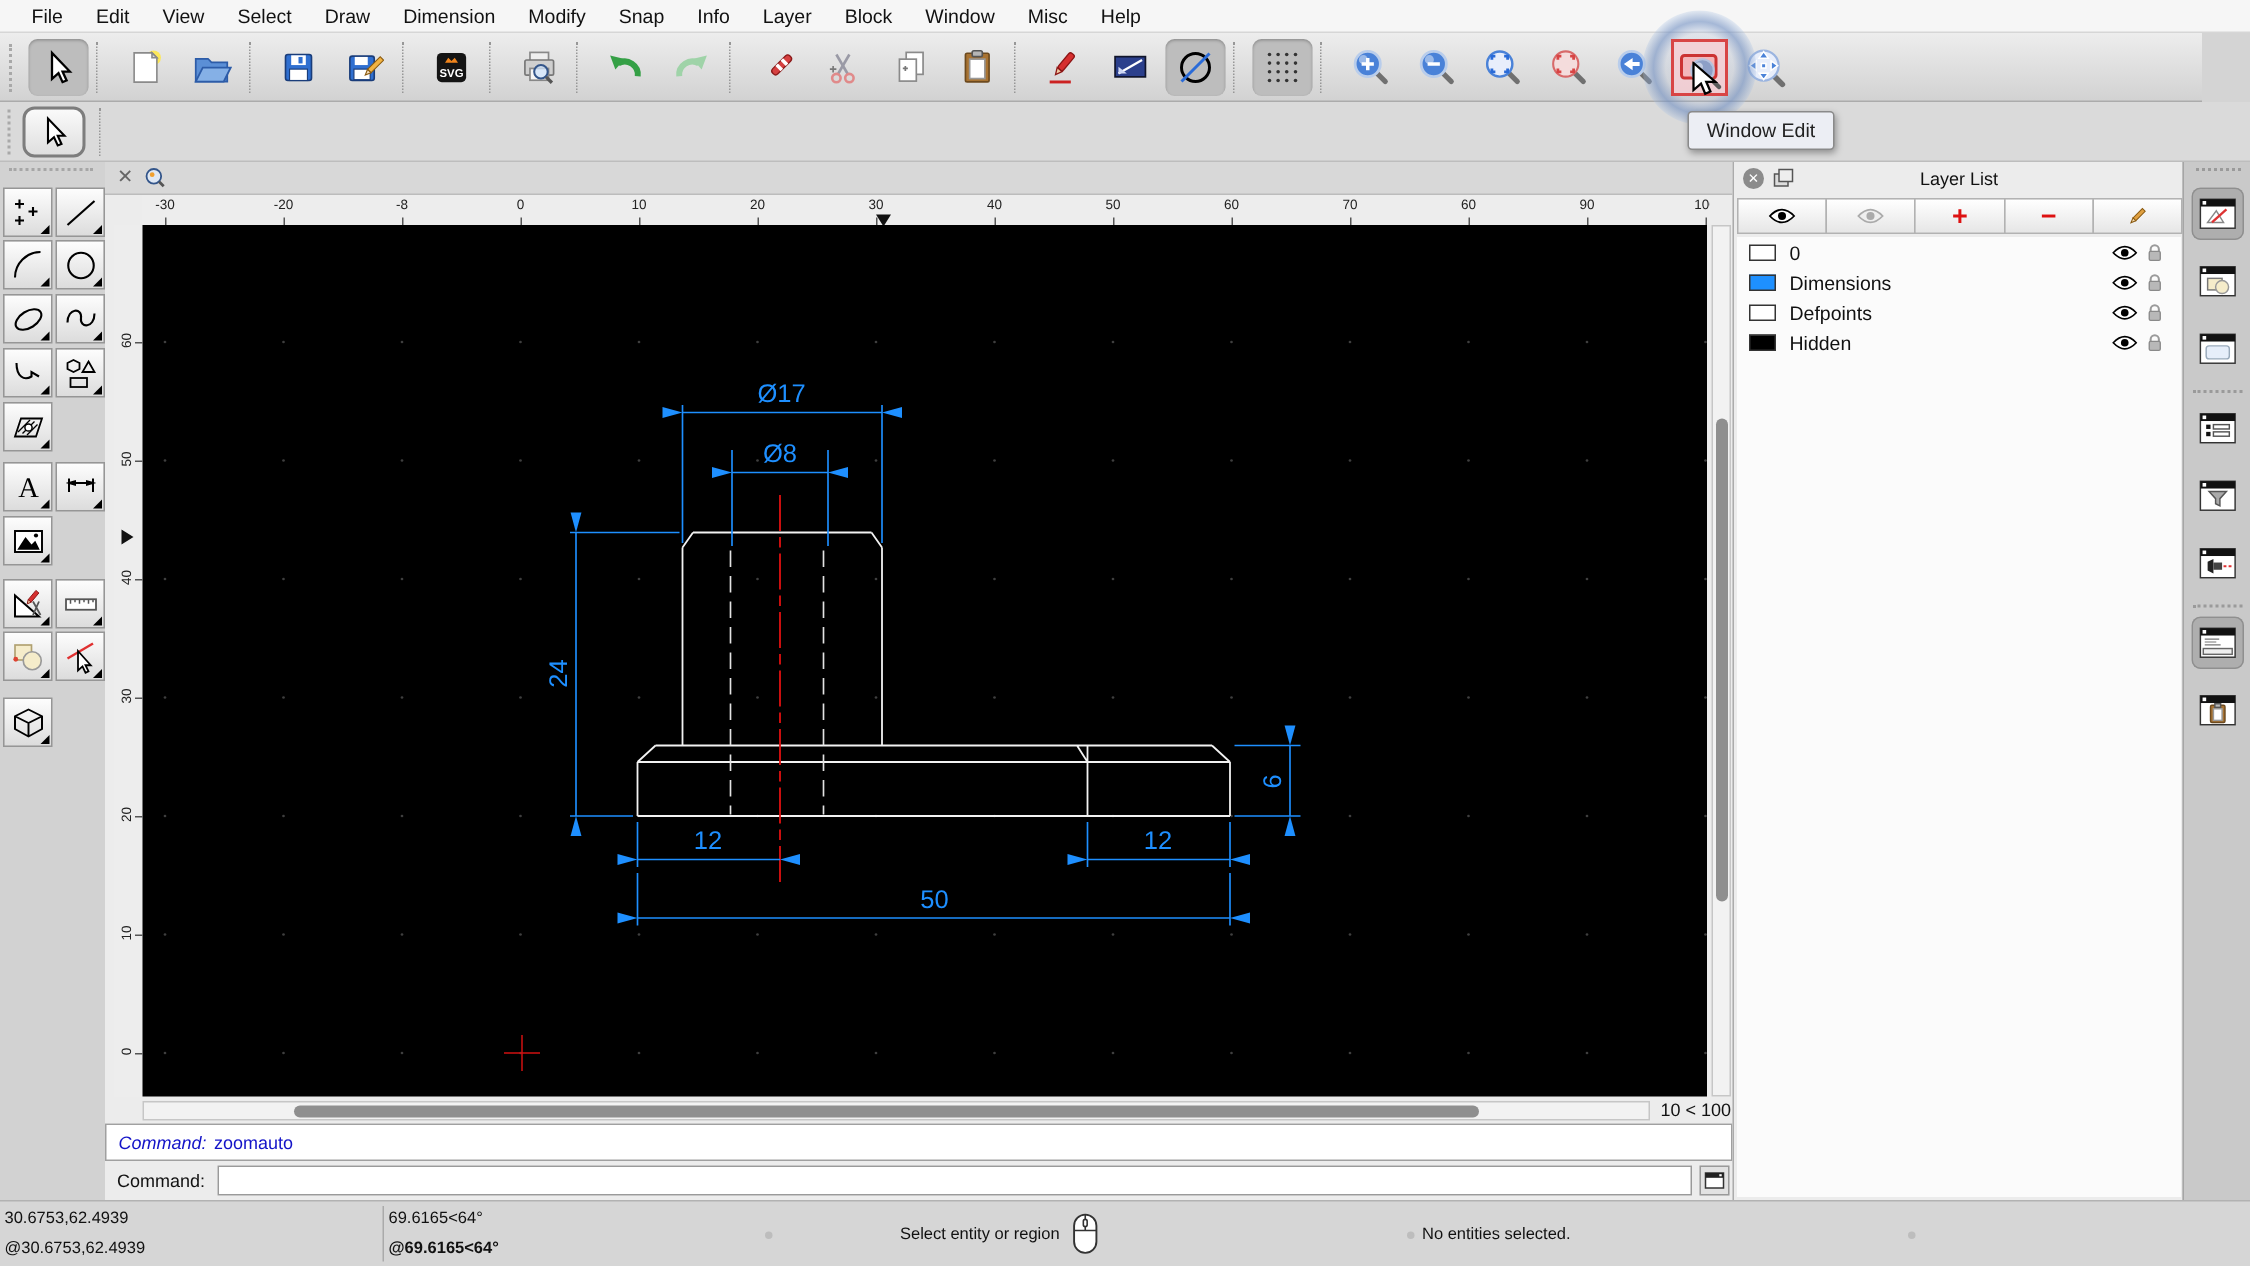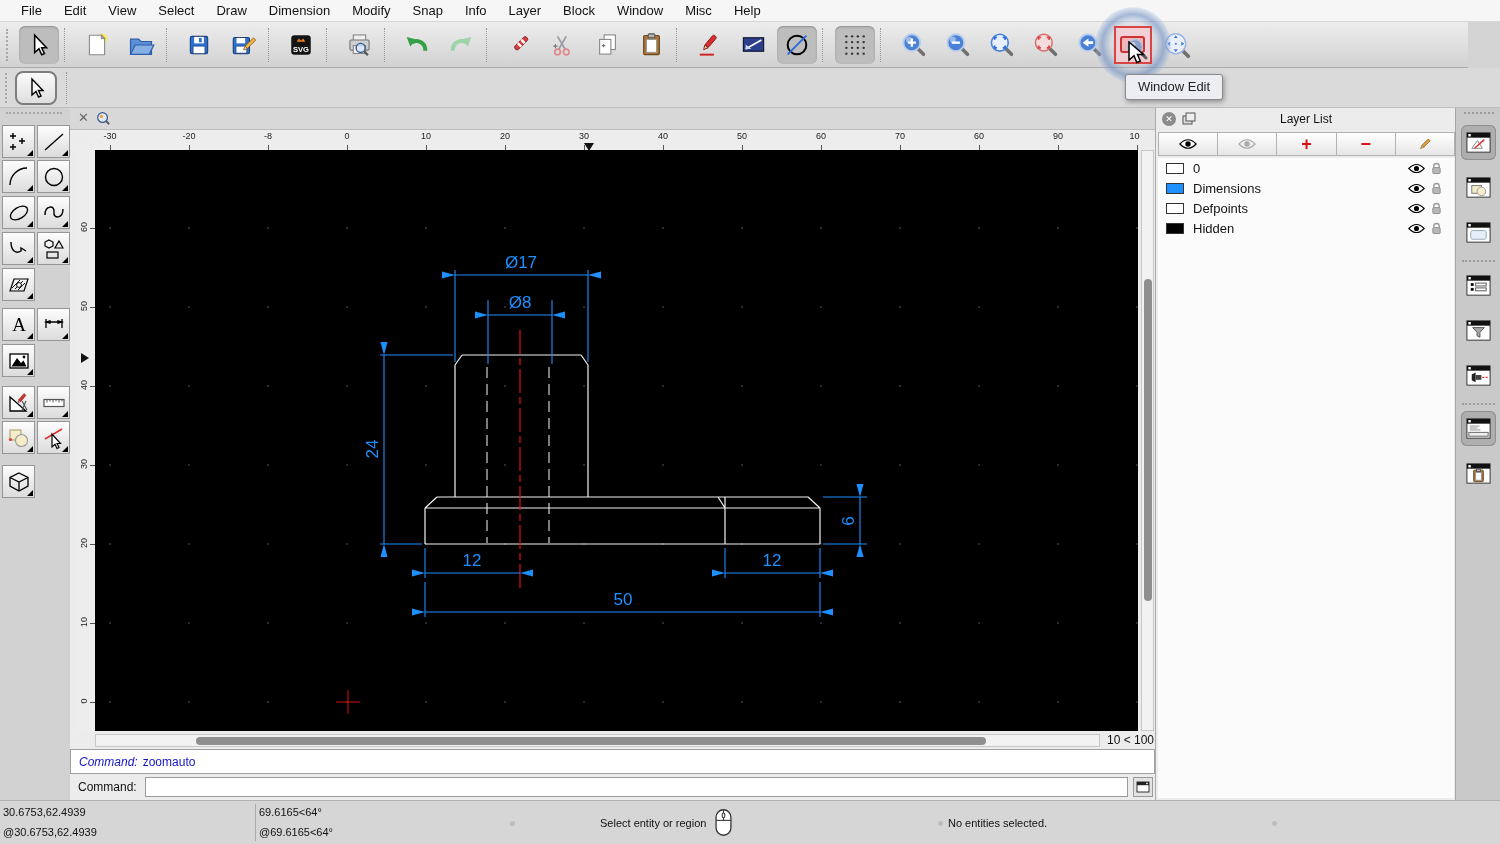--- a/index.html
+++ b/index.html
@@ -891,21 +891,21 @@
         <rect x="11" y="11" width="6" height="8" fill="#fff" stroke="#999"></rect>
       </svg>
   </div>
 </div>
 
 <div class="statusbar">
   <span class="st" style="left:3px; top:5px;">30.6753,62.4939</span>
   <span class="st" style="left:3px; top:25px;">@30.6753,62.4939</span>
   <div class="stsep"></div>
   <span class="st" style="left:259px; top:5px;">69.6165&lt;64°</span>
-  <span class="st" style="left:259px; top:25px;">@69.6165&lt;64°</span>
+  <span class="st" style="left:259px; top:25px;font-weight:bold;">@69.6165&lt;64°</span>
   <span class="sdot" style="left:510px; top:20px;"></span>
   <span class="st" style="left:600px; top:16px;">Select entity or region</span>
   <svg class="st" style="left:715px; top:7px;" width="17" height="29" viewBox="0 0 16 26">
       <rect x="1" y="1" width="14" height="24" rx="7" fill="#fff" stroke="#333" stroke-width="1.2"></rect>
       <line x1="8" y1="1" x2="8" y2="11" stroke="#333"></line>
       <rect x="6.8" y="4" width="2.4" height="4.5" rx="1.2" fill="#fff" stroke="#333"></rect>
       <line x1="1" y1="11" x2="15" y2="11" stroke="#333"></line>
     </svg>
   <span class="sdot" style="left:938px; top:20px;"></span>
   <span class="st" style="left:948px; top:16px;">No entities selected.</span>

